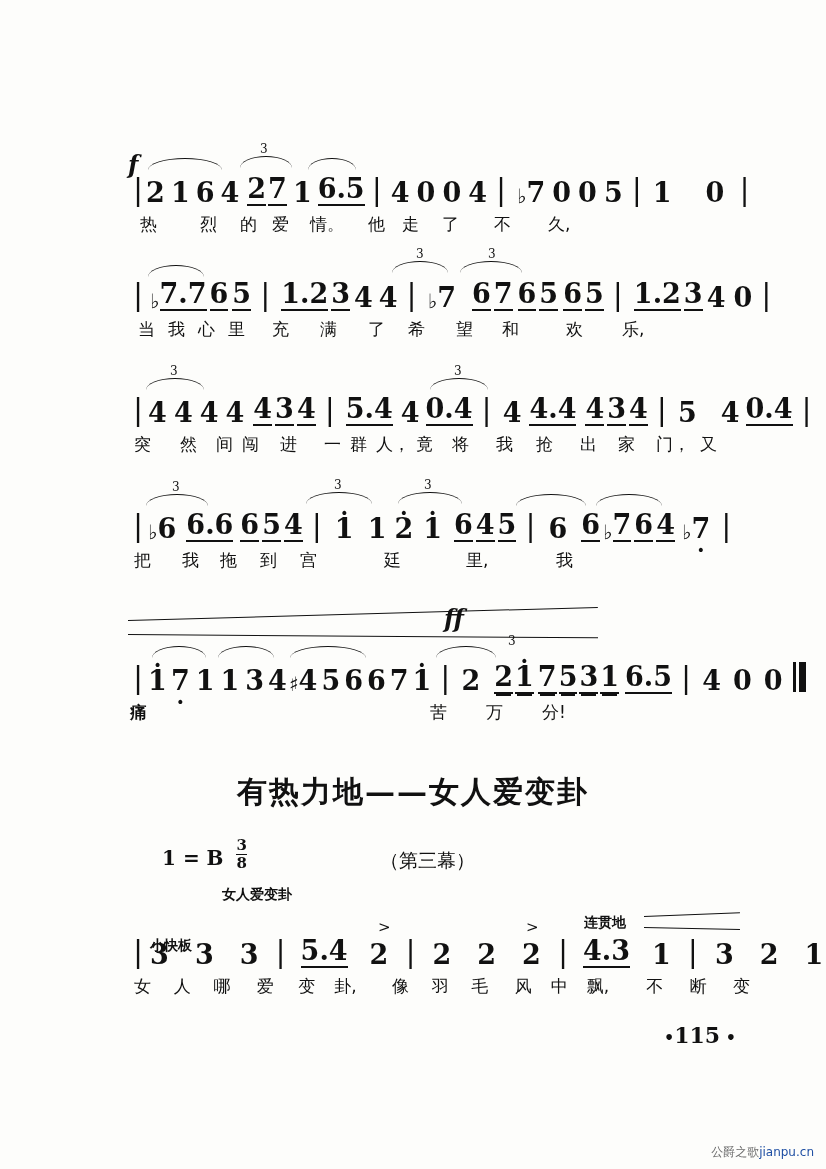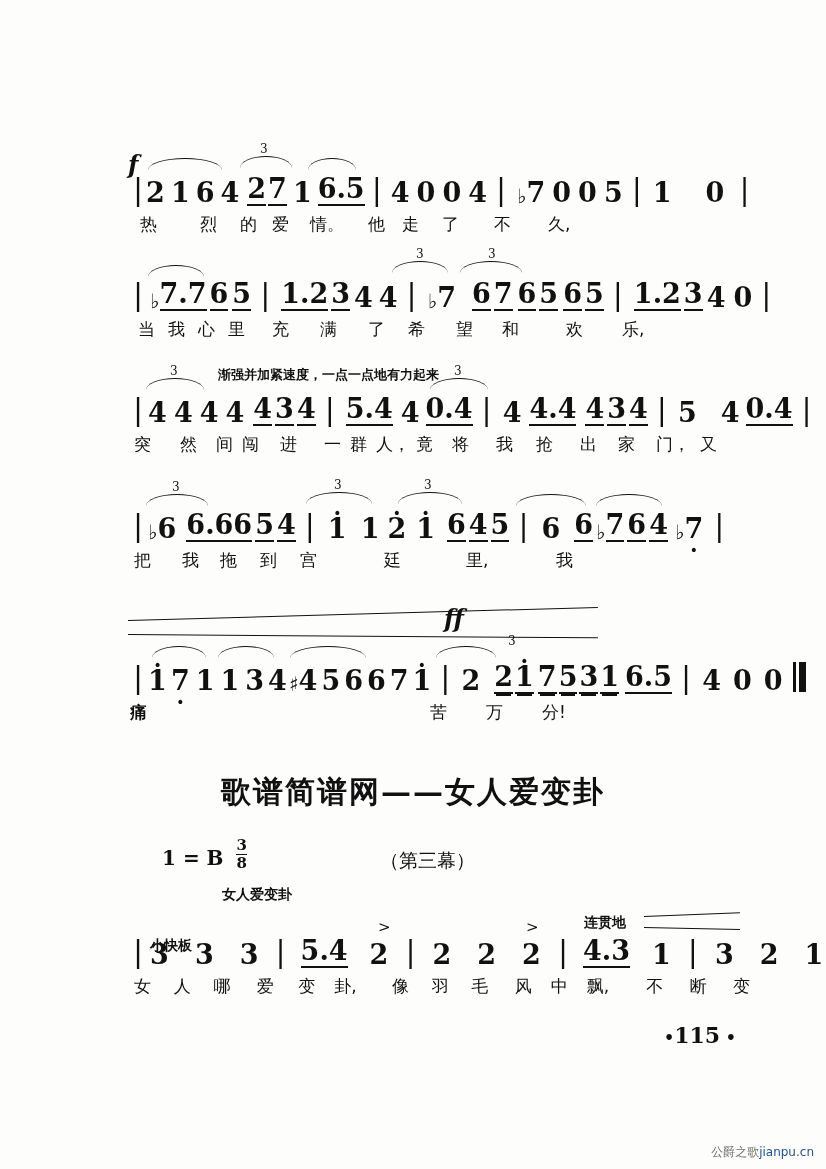--- a/index.html
+++ b/index.html
@@ -274,21 +274,20 @@
         <span style="width:40px;display:inline-block;">了</span>
         <span style="width:48px;display:inline-block;">希</span>
         <span style="width:46px;display:inline-block;">望</span>
         <span style="width:64px;display:inline-block;">和</span>
         <span style="width:56px;display:inline-block;">欢</span>
         <span style="display:inline-block;">乐,</span>
       </div>
     </div>
   </div>
 
-  <div class="tempo-note" style="left:218px; top:366px;">渐强并加紧速度，一点一点地有力起来</div>
   <div class="system" style="top:392px;">
     <div style="position:relative;height:40px;">
       <div class="slur" style="left:16px; top:-14px; width:58px;"></div>
       <div class="triplet" style="left:40px; top:-28px;">3</div>
       <div class="slur" style="left:300px; top:-14px; width:58px;"></div>
       <div class="triplet" style="left:324px; top:-28px;">3</div>
 
       <div class="notes-row">
         <span class="bar">|</span>
         <span class="nt" style="margin-left:2px;margin-right:7px;">4</span>
@@ -338,21 +337,21 @@
       <div class="slur" style="left:176px; top:-16px; width:66px;"></div>
       <div class="triplet" style="left:204px; top:-30px;">3</div>
       <div class="slur" style="left:268px; top:-16px; width:64px;"></div>
       <div class="triplet" style="left:294px; top:-30px;">3</div>
       <div class="slur" style="left:386px; top:-14px; width:70px;"></div>
       <div class="slur" style="left:466px; top:-14px; width:66px;"></div>
 
       <div class="notes-row">
         <span class="bar">|</span>
         <span class="flat" style="margin-left:2px;">♭</span><span class="nt" style="margin-right:10px;">6</span>
-        <span class="nt u1" style="text-align:center;">6.6</span>
+        <span class="nt u1" style="margin-right:7px;text-align:center;">6.6</span>
         <span class="nt u1" style="margin-right:3px;">6</span><span class="nt u1" style="margin-right:3px;">5</span><span class="nt u1" style="margin-right:6px;">4</span>
         <span class="bar">|</span>
         <span class="nt dotup" style="margin-left:10px;margin-right:14px;">1</span>
         <span class="nt" style="margin-right:8px;">1</span>
         <span class="nt dotup" style="margin-right:10px;">2</span>
         <span class="nt dotup" style="margin-right:12px;">1</span>
         <span class="nt u1" style="margin-right:3px;">6</span><span class="nt u1" style="margin-right:3px;">4</span><span class="nt u1" style="margin-right:6px;">5</span>
         <span class="bar">|</span>
         <span class="nt" style="margin-left:10px;margin-right:14px;">6</span>
         <span class="nt u1" style="margin-right:3px;">6</span><span class="flat">♭</span><span class="nt u1" style="margin-right:3px;">7</span><span class="nt u1" style="margin-right:3px;">6</span><span class="nt u1" style="margin-right:7px;">4</span>
@@ -412,21 +411,21 @@
       </div>
       <div class="lyrics-row">
         <span style="margin-left:0px;width:300px;display:inline-block;font-weight:bold;">痛</span>
         <span style="width:56px;display:inline-block;">苦</span>
         <span style="width:56px;display:inline-block;">万</span>
         <span style="display:inline-block;">分!</span>
       </div>
     </div>
   </div>
 
-  <div class="song-title" style="top:772px;">歌谱简谱网——女人爱变卦</div>
+  <div class="song-title" style="top:772px;">有热力地——女人爱变卦</div>
 
   <div class="keysig" style="left:162px; top:838px;">
     <span>1 = B</span>
     <span class="frac">
       <span class="num">3</span>
       <span class="den">8</span>
     </span>
   </div>
 
   <div class="act" style="left:380px; top:848px;">（第三幕）</div>

